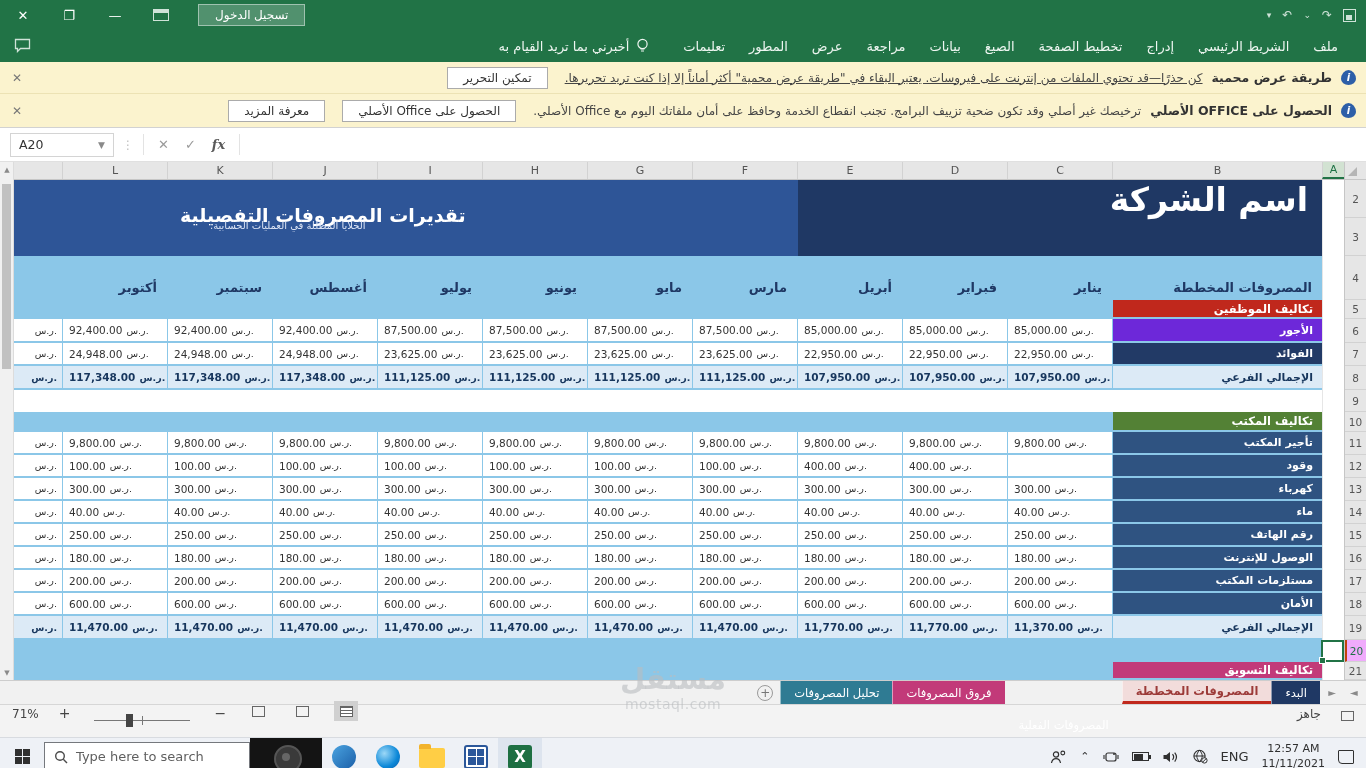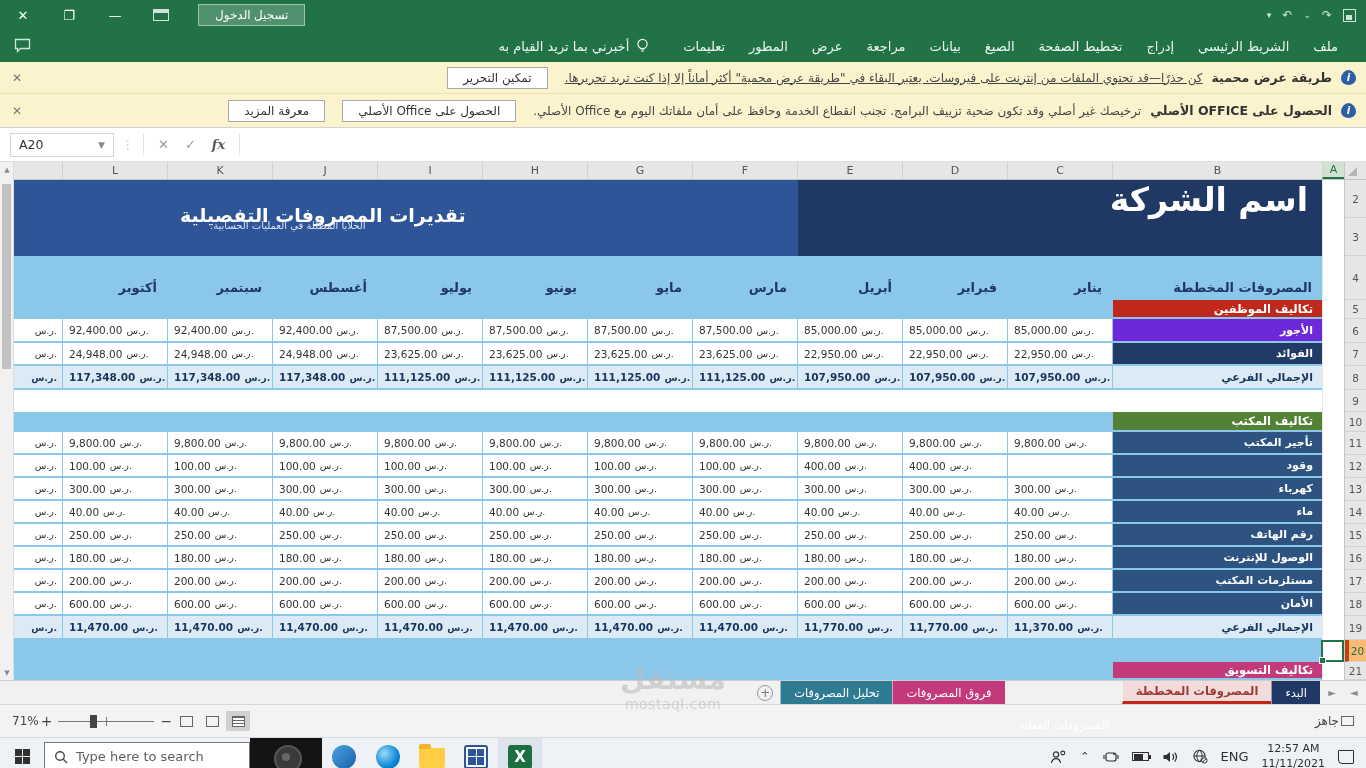--- a/index.html
+++ b/index.html
@@ -46,21 +46,21 @@
   
   .sheet-area{position:relative;height:518px;background:#fff}
   .colheads{position:absolute;left:14px;top:0;width:1330px;height:18px;display:flex;direction:rtl;background:#e6e6e6;border-bottom:1px solid #c6c6c6}
   .ch{display:flex;align-items:center;justify-content:center;font-size:11px;color:#555;border-left:1px solid #d2d2d2;height:100%}
   .ch-sel{background:#d2e2d2;color:#1e7145;border-bottom:2px solid #217346}
   .ch-sliver{flex:1;border-left:none}
   .corner{position:absolute;right:0;top:0;width:22px;height:18px;background:#e6e6e6;border-bottom:1px solid #c6c6c6;border-left:1px solid #c6c6c6}
   .corner::after{content:"";position:absolute;left:3px;bottom:3px;border-style:solid;border-width:0 0 9px 9px;border-color:transparent transparent #b5b5b5 transparent}
   .rowheads{position:absolute;right:0;top:18px;width:22px;height:500px;background:#e6e6e6;border-left:1px solid #c6c6c6;display:flex;flex-direction:column;overflow:hidden}
   .rh{display:flex;align-items:center;justify-content:center;font-size:10.5px;color:#555;border-bottom:1px solid #d2d2d2}
-  .rh-sel{background:#fdba74;color:#1e7145;border-left:4px solid #c2410c}
+  .rh-sel{background:#f0abfc;color:#1e7145;border-left:2px solid #c2410c}
   .acol{position:absolute;right:22px;top:18px;width:22px;height:500px;background:#fff;border-left:1px solid #e6e6e6}
   .vscroll{position:absolute;left:0;top:0;width:14px;height:518px;background:#f1f1f1;border-right:1px solid #dcdcdc}
   .vs-arrow{width:14px;height:15px;display:flex;align-items:center;justify-content:center;font-size:7px;color:#8a8a8a}
   .vs-thumb{position:absolute;left:2px;top:22px;width:9px;height:185px;background:#c1c1c1}
   .vs-down{position:absolute;bottom:0}
 
   .gridbody{position:absolute;left:14px;top:18px;width:1308px;height:500px;overflow:hidden;background:#fff}
   .titleband{height:76px;display:flex;direction:rtl}
   .tb-dark{width:524px;background:#1f3864;position:relative}
   .company{position:absolute;right:14px;top:0px;color:#fff;font-size:33px;font-weight:bold}
@@ -88,21 +88,21 @@
 
   
   .tabstrip{height:24px;background:#f1f1f1;border-top:1px solid #cdcdcd;display:flex;direction:rtl;align-items:stretch}
   .tnav{width:46px;display:flex;align-items:center;justify-content:center;gap:14px;color:#8a8a8a;font-size:10px}
   .stab{padding:0 13px;display:flex;align-items:center;font-size:11.5px;white-space:nowrap;border-left:1px solid rgba(255,255,255,.5);cursor:default}
   .stab-active{background:#f2dcdb;color:#9c3a38;font-weight:bold;border-bottom:3px solid #c0281c}
   .addsheet{width:30px;display:flex;align-items:center;justify-content:center}
   .addsheet span{width:16px;height:16px;border:1px solid #9a9a9a;border-radius:50%;color:#777;font-size:12px;line-height:14px;text-align:center}
 
   
-  .statusbar{height:26px;background:#f3f3f3;border-top:1px solid #d6d6d6;display:flex;align-items:center;padding:16px 12px;font-size:12px;color:#444;gap:2px}
+  .statusbar{height:26px;background:#f3f3f3;border-top:1px solid #d6d6d6;display:flex;align-items:flex-end;padding:16px 12px;font-size:12px;color:#444;gap:20px}
   .zslider{width:96px;height:1px;background:#777;position:relative;margin:0 4px}
   .zslider::before{content:"";position:absolute;left:48px;top:-4px;width:1px;height:9px;background:#777}
   .zthumb{position:absolute;left:32px;top:-6px;width:7px;height:13px;background:#444}
   .viewbtn{width:24px;height:20px;display:flex;align-items:center;justify-content:center}
   .viewbtn.on{background:#d0d0d0}
   .vic{width:13px;height:11px;border:1px solid #666;position:relative}
   .vic.grid{background:repeating-linear-gradient(0deg,#fff 0 2px,#666 2px 3px),#fff}
   .ready{margin-left:auto;font-size:12px;color:#444}
   .disp-ic{width:13px;height:10px;border:1px solid #666}
 

